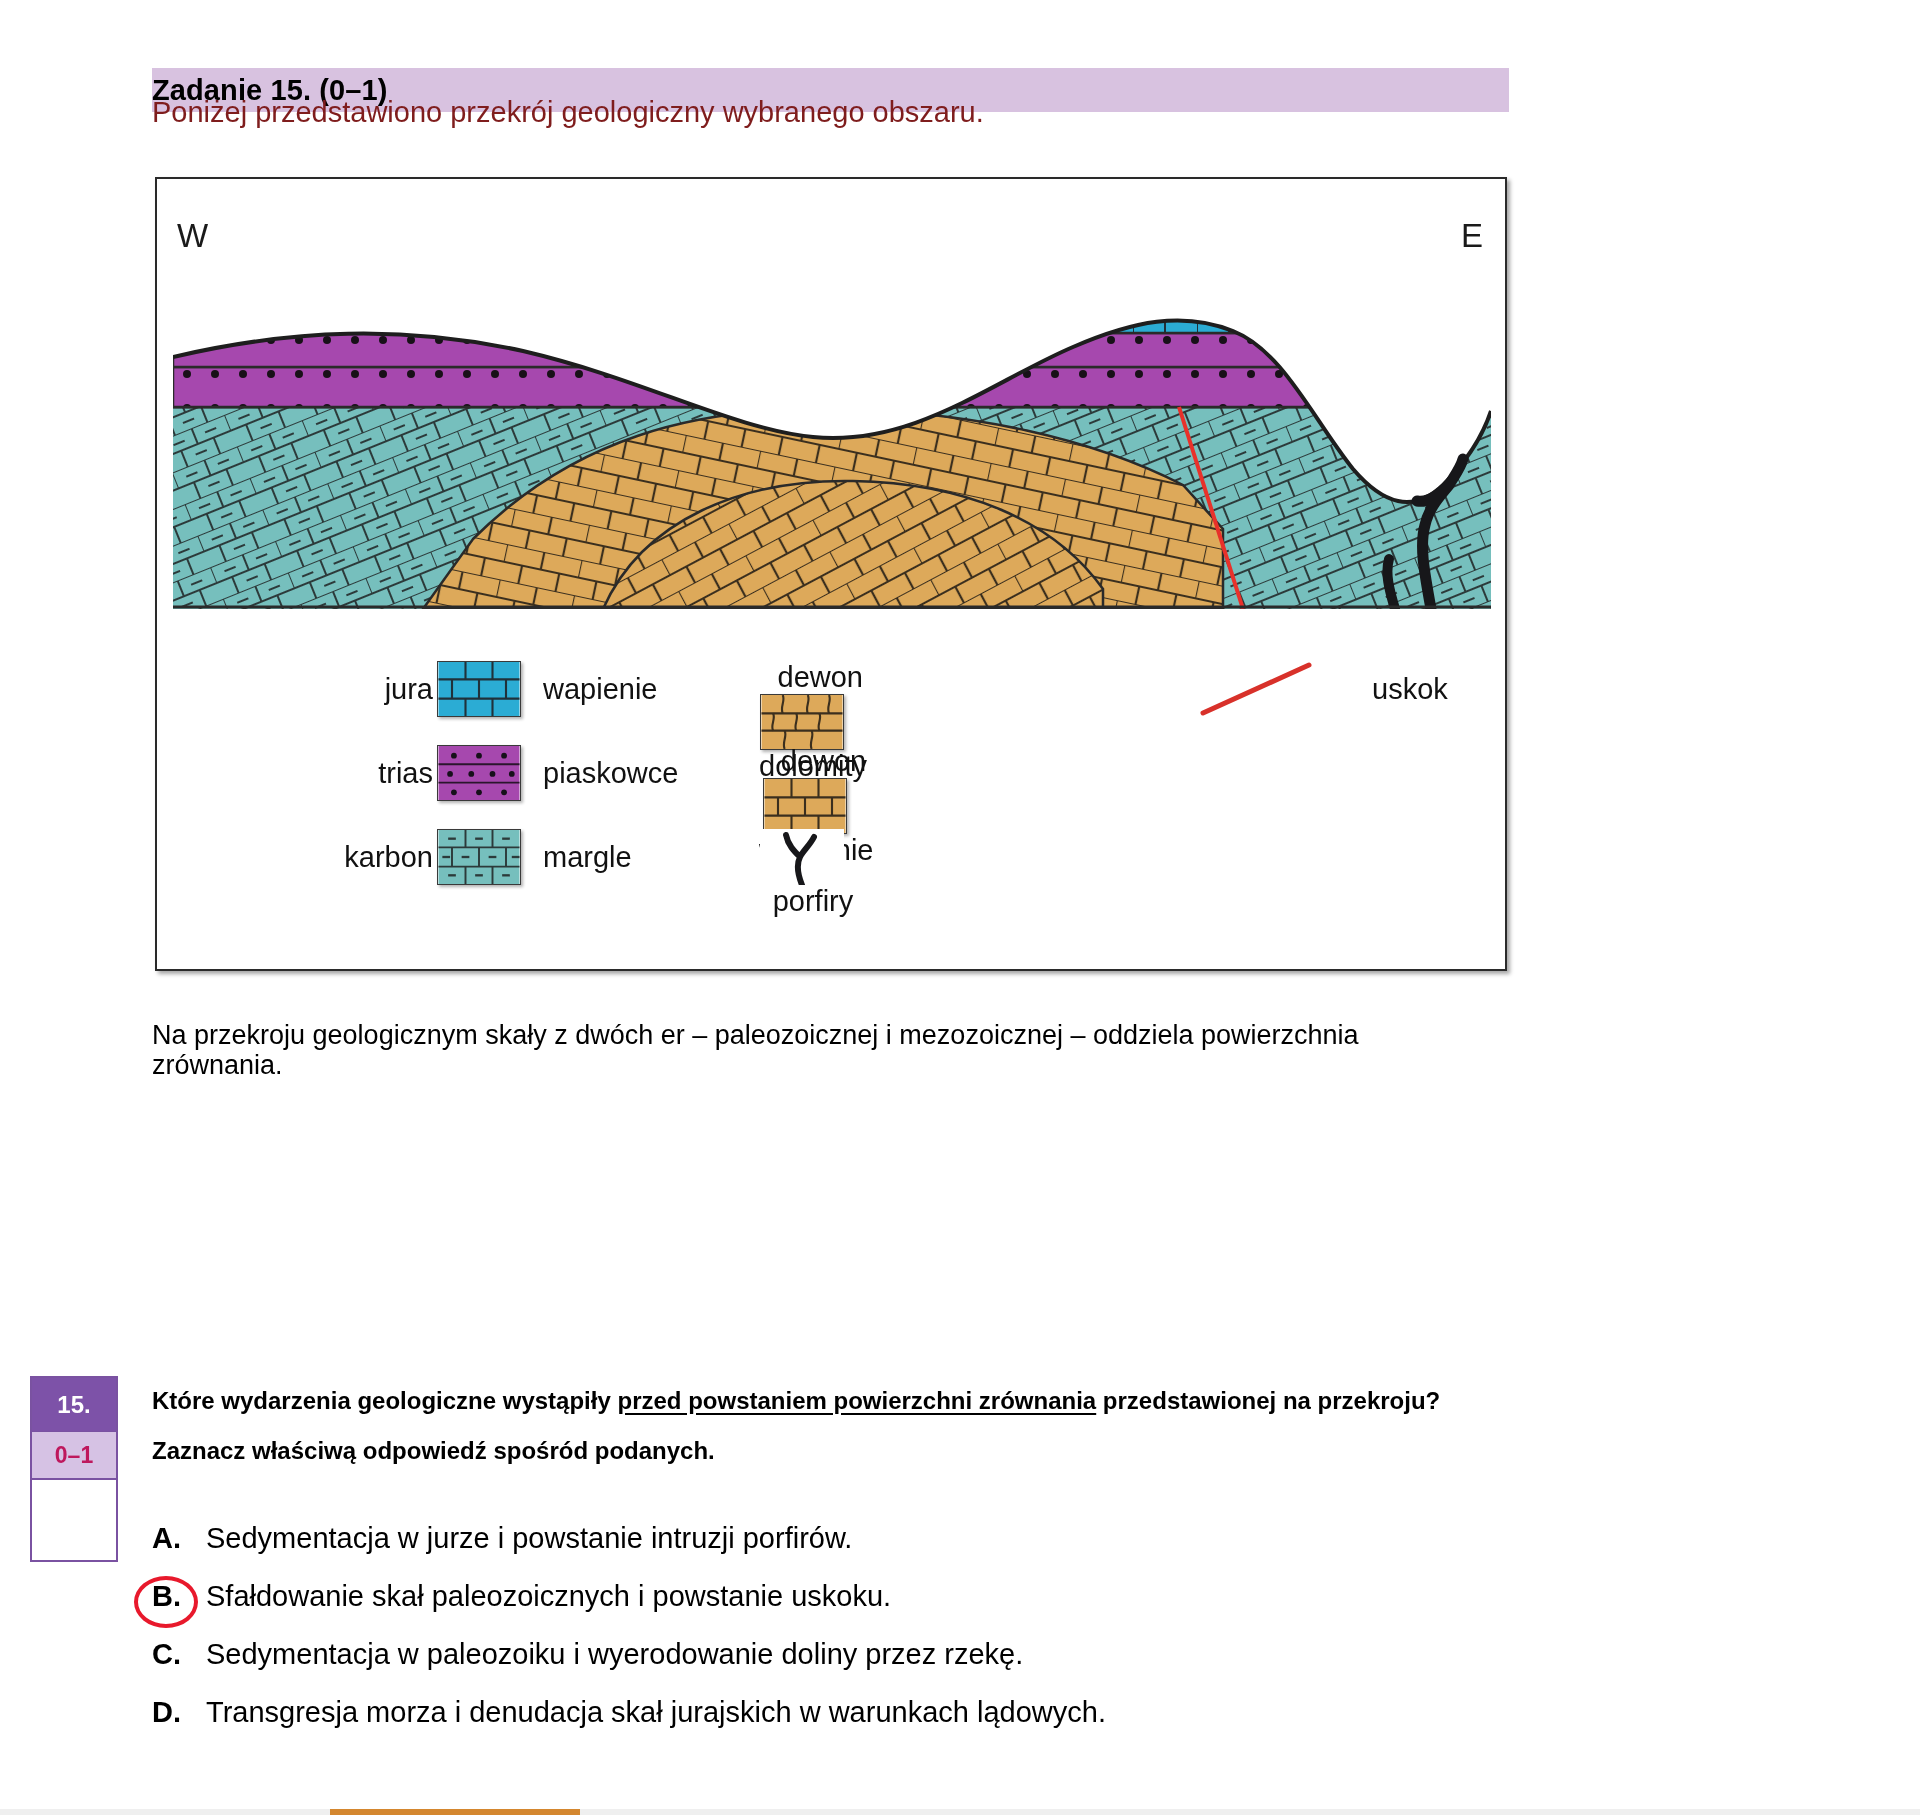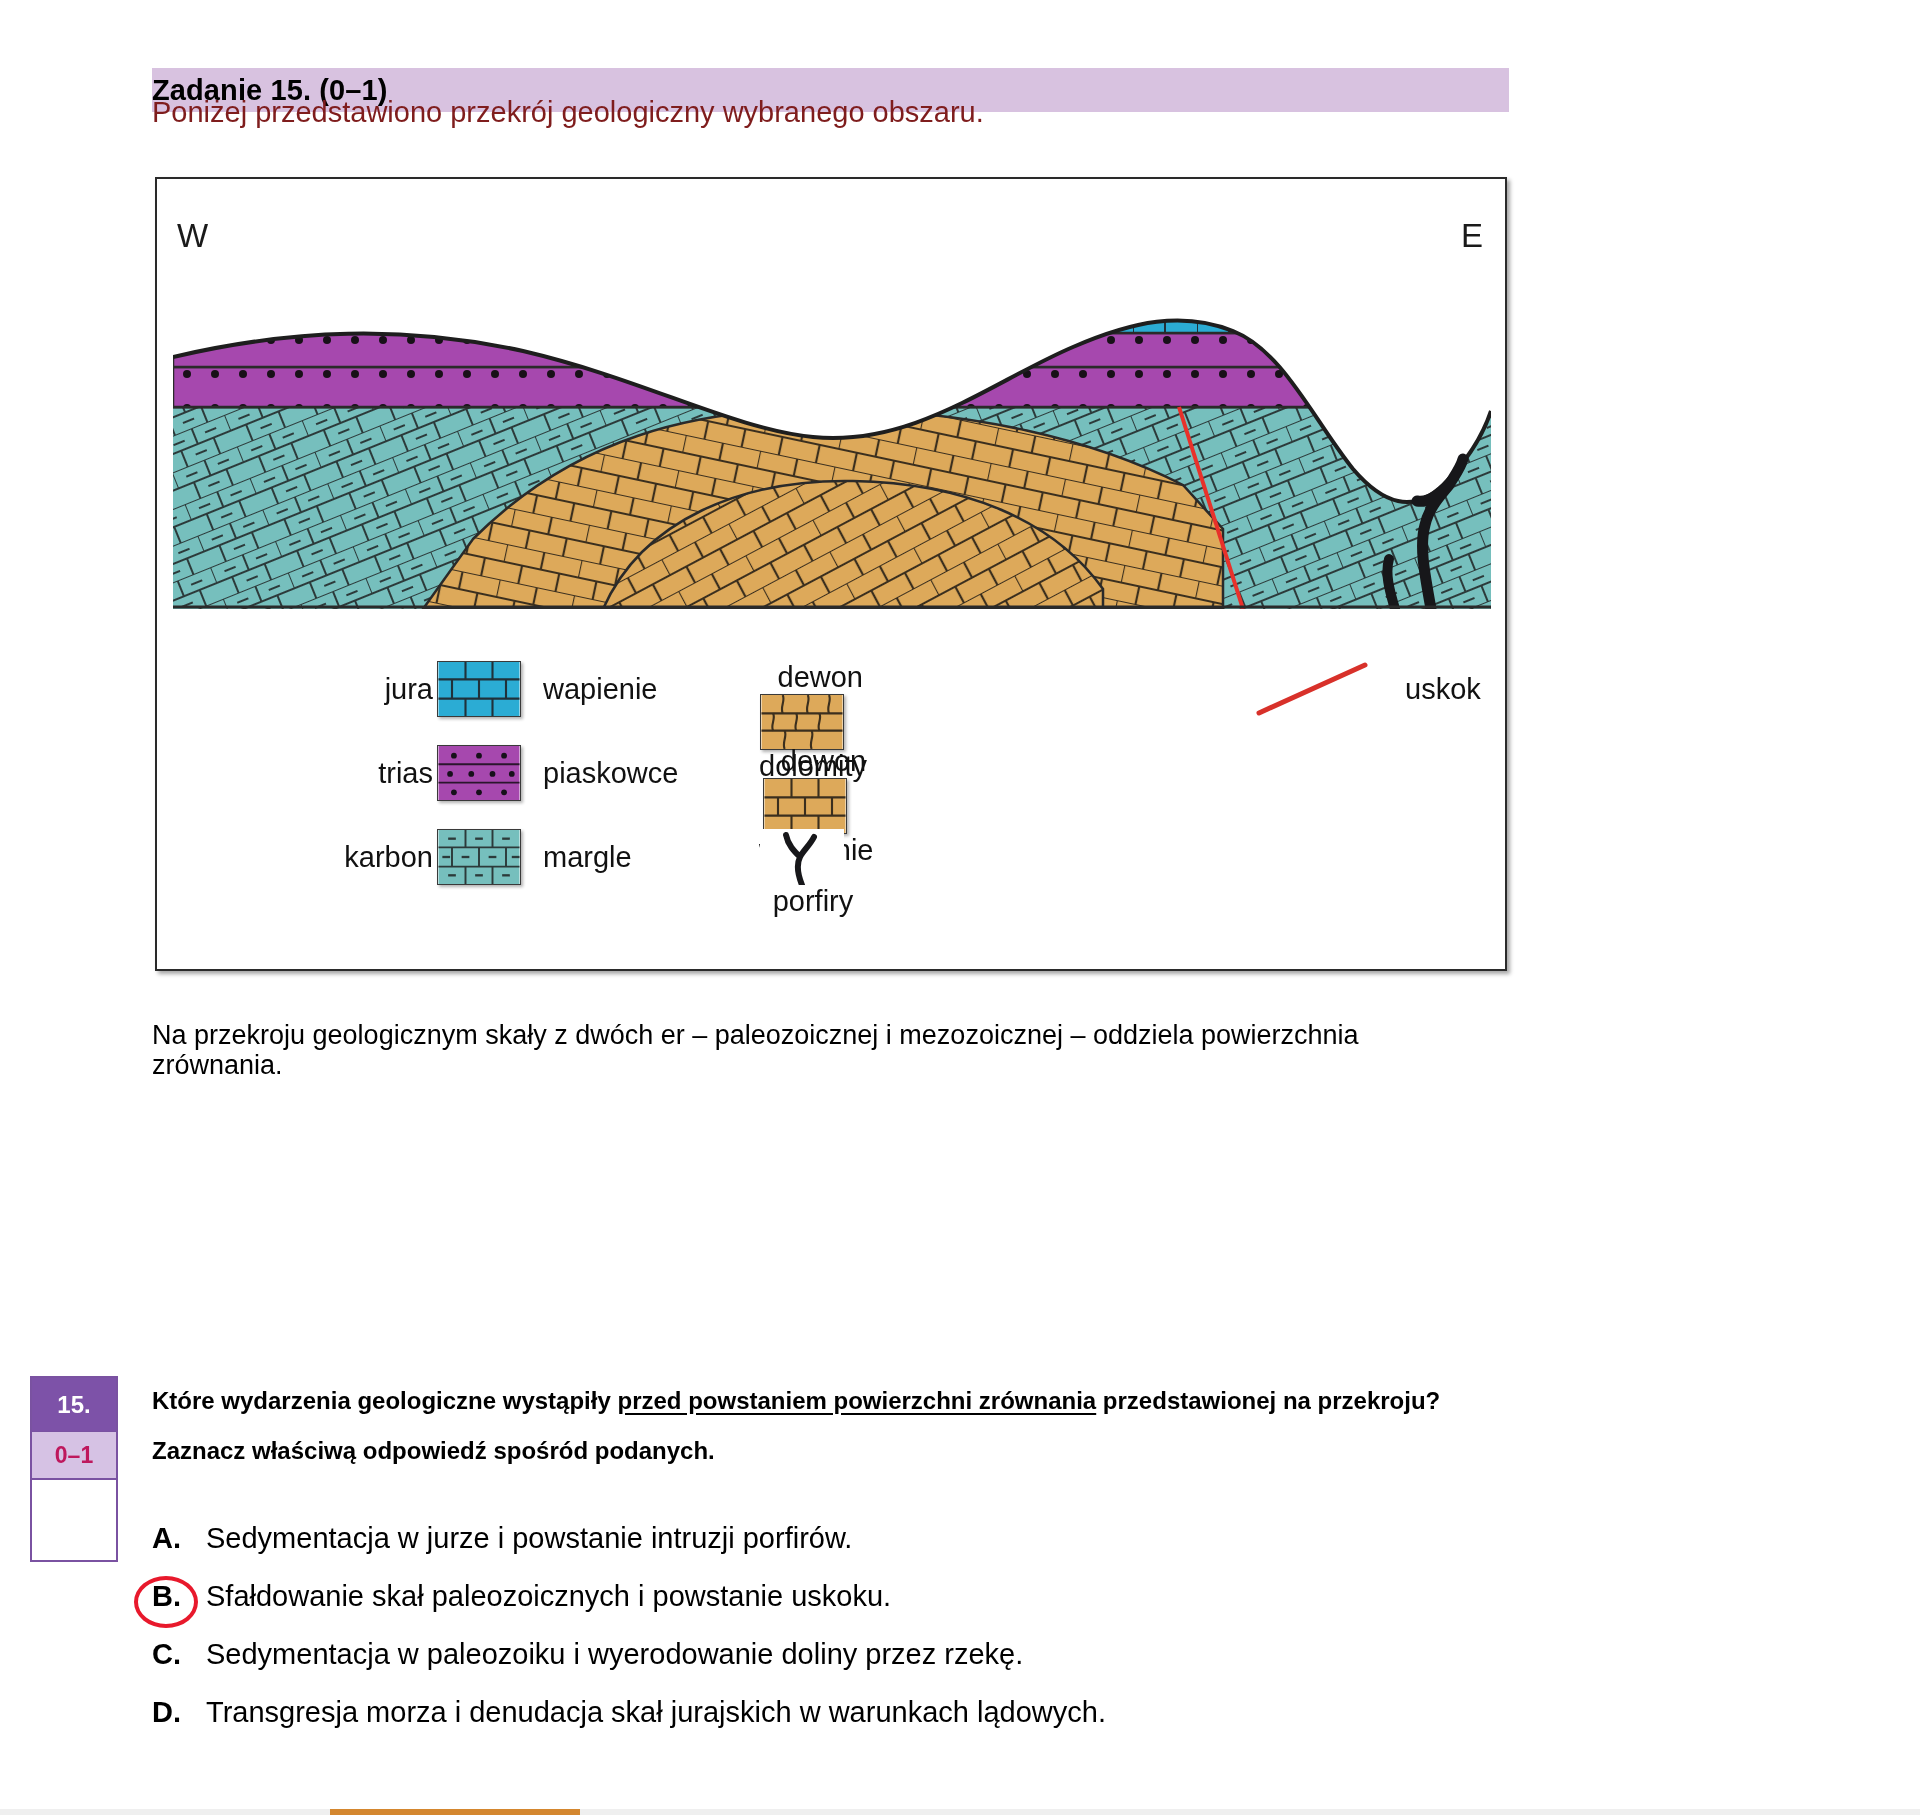--- a/index.html
+++ b/index.html
@@ -81,21 +81,21 @@
     height: 280px;
   }
   .legend-row {
     position: absolute;
     display: flex;
     align-items: center;
     height: 56px;
   }
   .legend-col-a { left: 150px; }
   .legend-col-b { left: 580px; flex-direction: column; }
-  .legend-col-c { left: 1096px; }
+  .legend-col-c { left: 1040px; gap: 23px; }
   .lr1 { top: 22px; }
   .lr2 { top: 106px; }
   .lr3 { top: 190px; }
 
   .legend-era {
     font-size: 29px;
     color: #111;
     text-align: right;
     width: 130px;
     padding-right: 4px;

